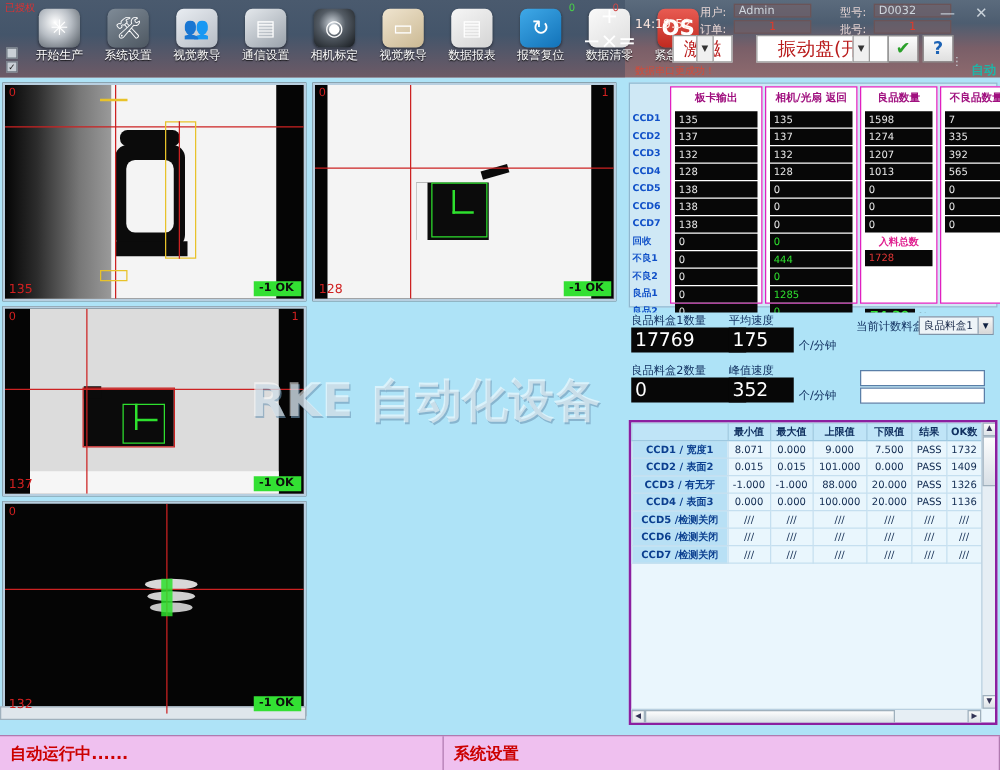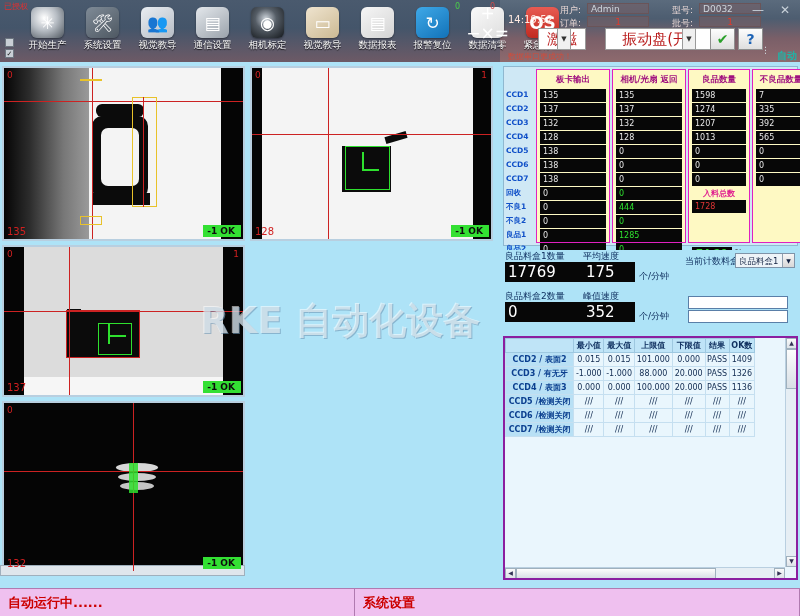--- a/index.html
+++ b/index.html
@@ -92,21 +92,21 @@
   
   .watermark {
     position:absolute; left:200px; top:296px; z-index:20; pointer-events:none;
     font-size:37px; color:rgba(255,255,255,.55); font-weight:bold;
     text-shadow:1px 1px 0 rgba(110,150,180,.6); white-space:nowrap;
   }
 
   
   .rgrid { position:absolute; left:503px; top:66px; width:295px; height:180px; background:#cfe8f5;
            border:1px solid #8fb8d0; }
-  .rcol { position:absolute; top:2px; bottom:2px; border:1.5px solid #e020c0; background:#fef9c3; }
+  .rcol { position:absolute; top:2px; bottom:2px; border:1.5px solid #e020c0; background:#ffffff; }
   .rcolhdr { height:18px; display:flex; align-items:center; justify-content:center;
              font-size:8.5px; font-weight:bold; color:#a0107f; text-align:center; line-height:9px;}
   .rcell { height:13px; margin:1px 3px; background:#070707; color:#e8e8e8; font-size:8px;
            line-height:13px; padding-left:3px; }
   .rcell.g{color:#2fe02f;} .rcell.r{color:#e03535;}
   .rowlbls { position:absolute; left:2px; top:20px; width:28px; }
   .rowlbl { height:13px; margin:1px 0; font-size:7.5px; color:#1050c8; font-weight:bold; line-height:13px; }
   .feedlbl { font-size:8px; color:#e02090; font-weight:bold; text-align:center; margin-top:2px;}
   .pctrow { display:flex; align-items:center; margin:1px 3px; }
   .pctbox { background:#070707; color:#2fe02f; font-size:10px; font-weight:bold; padding:1px 4px;}
@@ -121,21 +121,21 @@
   .selbox { position:absolute; height:15px; background:#eef4f8; border:1px solid #7f94a8;
             font-size:8.5px; color:#102040; padding-left:3px; line-height:14px; display:flex;
             align-items:center; justify-content:space-between;}
   .selbox .arw{ width:12px; height:13px; background:linear-gradient(180deg,#f7f7f7,#d7d7d7);
                 border-left:1px solid #8f9fae; text-align:center; font-size:6px; line-height:13px;}
   .blankin { position:absolute; background:#fff; border:1px solid #5a7fa8; }
 
   
   .rtwrap { position:absolute; left:503px; top:336px; width:295px; height:244px;
             border:2px solid #8b1fa0; background:#eaf6fd; overflow:hidden;}
-  table.rt { border-collapse:collapse; width:250px; }
+  table.rt { border-collapse:collapse; width:281px; }
   table.rt th { background:#bfe4f7; border:1px solid #9ec8e0; font-size:8px; color:#103060;
                 height:14px; font-weight:bold; }
   table.rt td { border:1px solid #c5dff0; font-size:8px; height:13px; text-align:center;
                 color:#102a50; background:#e9f6fd;}
   table.rt td.first { background:#b8e0f5; color:#0b3f8f; font-weight:bold; text-align:center;}
   .rt-scroll-v { position:absolute; right:0; top:0; width:11px; bottom:11px; background:#e6eef4;
                  border-left:1px solid #b9cfe0;}
   .rt-scroll-h { position:absolute; left:0; right:11px; bottom:0; height:11px; background:#e6eef4;
                  border-top:1px solid #b9cfe0;}
   .sb-thumb{ background:linear-gradient(180deg,#fdfdfd,#d8dfe5); border:1px solid #9fb0bd;}
@@ -428,20 +428,29 @@
           <tr>
             <th></th>
             <th>最小值</th>
             <th>最大值</th>
             <th>上限值</th>
             <th>下限值</th>
             <th>结果</th>
             <th>OK数</th>
           </tr>
           <tr>
+            <td class="first">CCD1 / 宽度1</td>
+            <td class="">8.071</td>
+            <td class="">0.000</td>
+            <td class="">9.000</td>
+            <td class="">7.500</td>
+            <td class="">PASS</td>
+            <td class="">1732</td>
+          </tr>
+          <tr>
             <td class="first">CCD2 / 表面2</td>
             <td class="">0.015</td>
             <td class="">0.015</td>
             <td class="">101.000</td>
             <td class="">0.000</td>
             <td class="">PASS</td>
             <td class="">1409</td>
           </tr>
           <tr>
             <td class="first">CCD3 / 有无牙</td>

